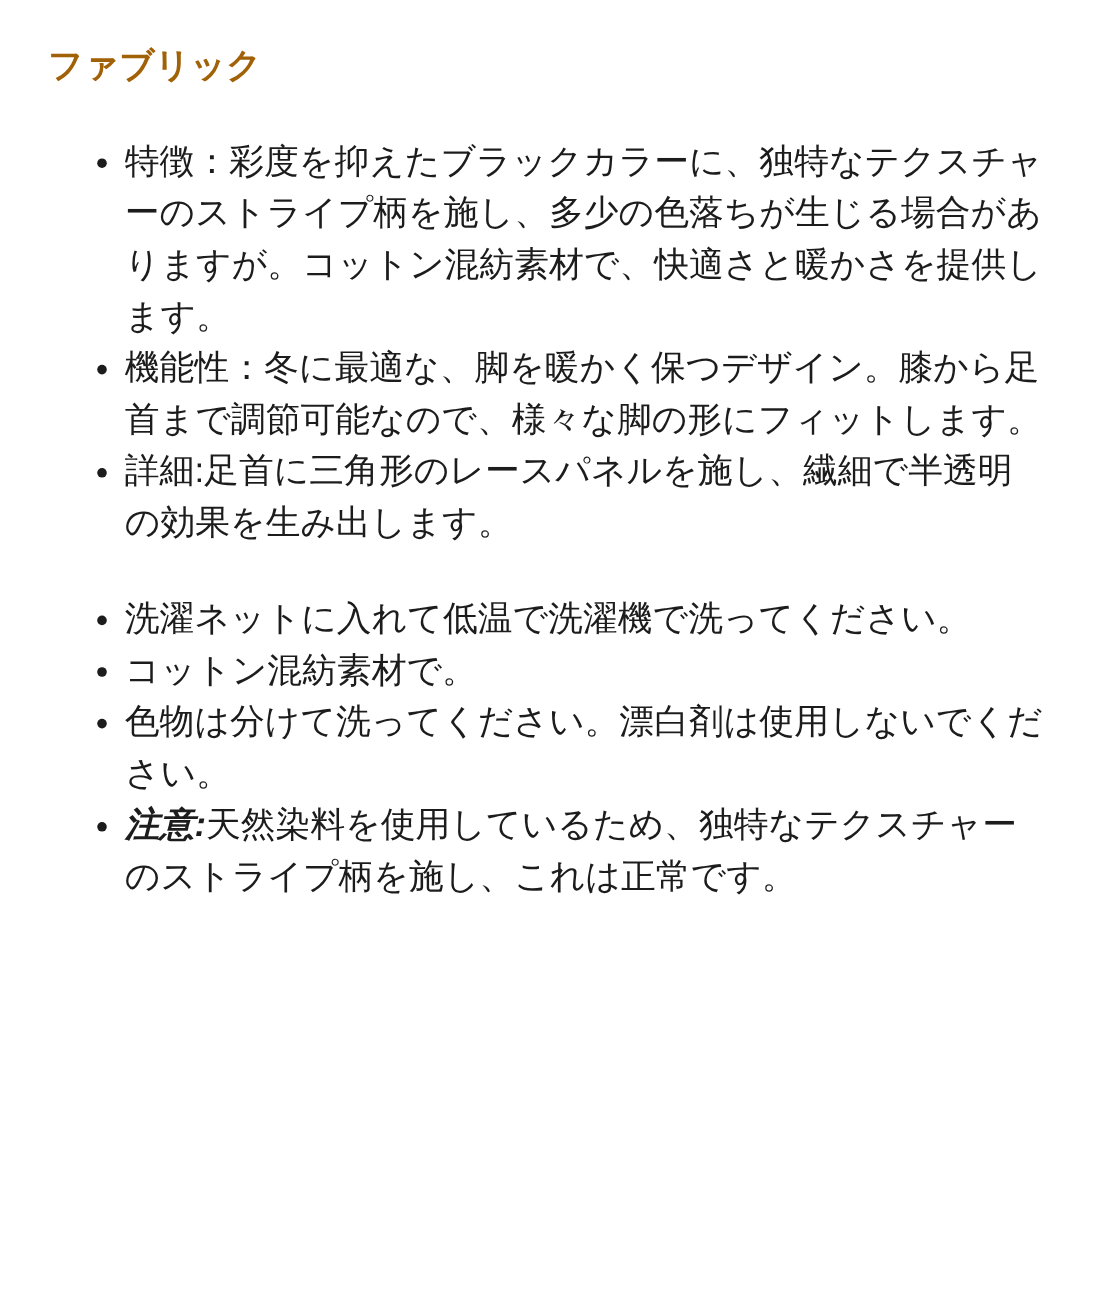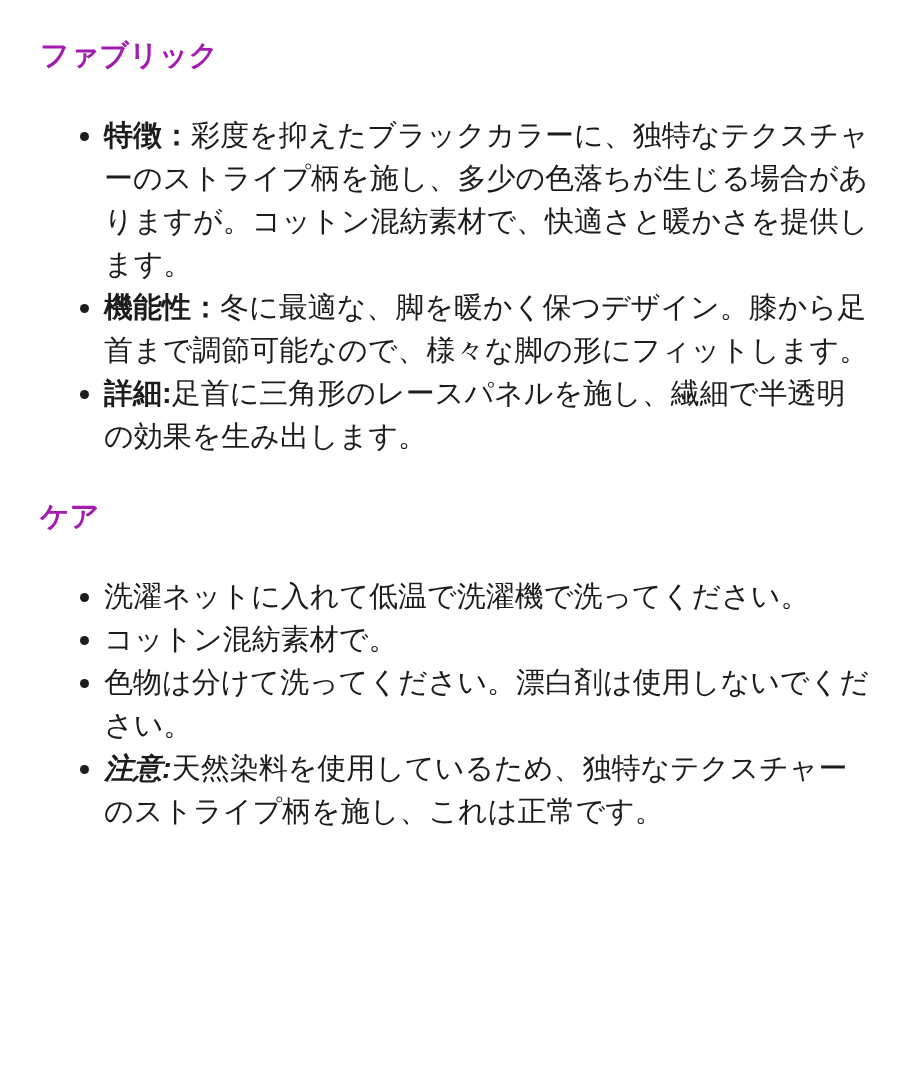--- a/index.html
+++ b/index.html
@@ -21,39 +21,39 @@
     height: 1080px;
     padding: 34px 40px 0 40px;
     font-size: 29px;
     line-height: 43px;
   }
   h3.section-heading {
     font-size: 29px;
     line-height: 43px;
     font-weight: 700;
     margin: 37px 0;
-    color: #a21caf;
+    color: #a16207;
   }
   h3.section-heading:first-child {
     margin-top: 0;
   }
   p.body-text {
     margin: 37px 0;
   }
   ul.bullet-list {
     margin: 37px 0;
     padding: 0 0 0 64px;
     list-style: disc outside;
   }
   ul.bullet-list li {
     margin: 0;
     padding: 0;
   }
   .label-bold {
-    font-weight: 700;
+    font-weight: 400;
   }
   .label-italic {
     font-style: italic;
     font-weight: bold;
   }
 </style>
 </head>
 <body>
 
 <div class="doc">
@@ -61,21 +61,20 @@
   <h3 class="section-heading">ファブリック</h3>
 
 
 
   <ul class="bullet-list">
     <li><span class="label-bold">特徴：</span><span>彩度を抑えたブラックカラーに、独特なテクスチャーのストライプ柄を施し、多少の色落ちが生じる場合がありますが。コットン混紡素材で、快適さと暖かさを提供します。</span></li>
     <li><span class="label-bold">機能性：</span><span>冬に最適な、脚を暖かく保つデザイン。膝から足首まで調節可能なので、様々な脚の形にフィットします。</span></li>
     <li><span class="label-bold">詳細:</span><span>足首に三角形のレースパネルを施し、繊細で半透明の効果を生み出します。</span></li>
   </ul>
 
-  <h3 class="section-heading">ケア</h3>
 
   <ul class="bullet-list">
     <li><span>洗濯ネットに入れて低温で洗濯機で洗ってください。</span></li>
     <li><span>コットン混紡素材で。</span></li>
     <li><span>色物は分けて洗ってください。漂白剤は使用しないでください。</span></li>
     <li><span class="label-italic">注意:</span><span>天然染料を使用しているため、独特なテクスチャーのストライプ柄を施し、これは正常です。</span></li>
   </ul>
 
 </div>
 

